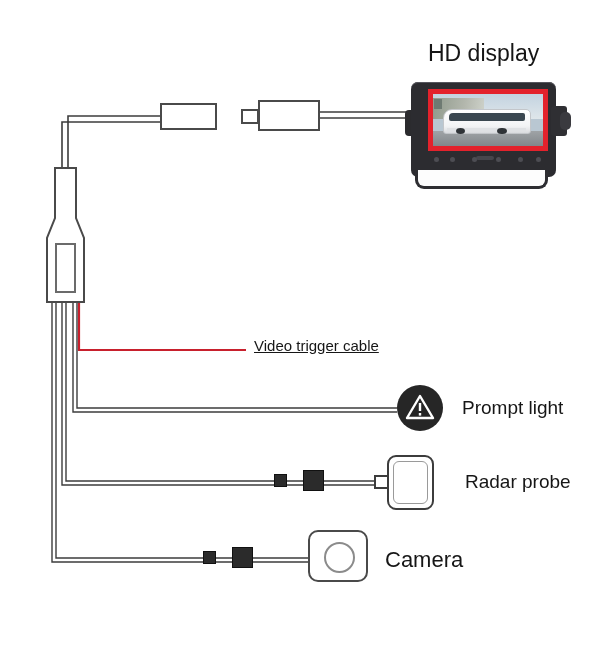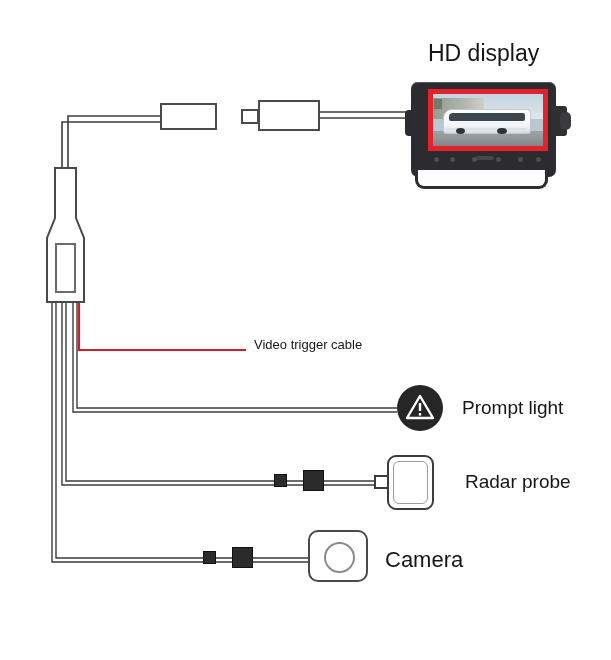--- a/index.html
+++ b/index.html
@@ -15,21 +15,21 @@
 
   .label{
     position:absolute;
     color:#161616;
     font-family:"Liberation Sans", sans-serif;
     font-weight:400;
     white-space:nowrap;
     line-height:1;
   }
   #label-hd-display{left:428px;top:42px;font-size:23px;}
-  #label-video-trigger{left:254px;top:338px;font-size:13px;}
+  #label-video-trigger{left:254px;top:338px;font-size:15px;text-decoration:underline;}
   #label-prompt-light{left:462px;top:398px;font-size:19px;}
   #label-radar-probe{left:465px;top:472px;font-size:19px;}
   #label-camera{left:385px;top:549px;font-size:22px;}
 
   
   #hd-display{
     position:absolute;left:405px;top:82px;width:157px;height:110px;
   }
   .mon-bracket-left{
     position:absolute;left:0px;top:28px;width:12px;height:26px;

